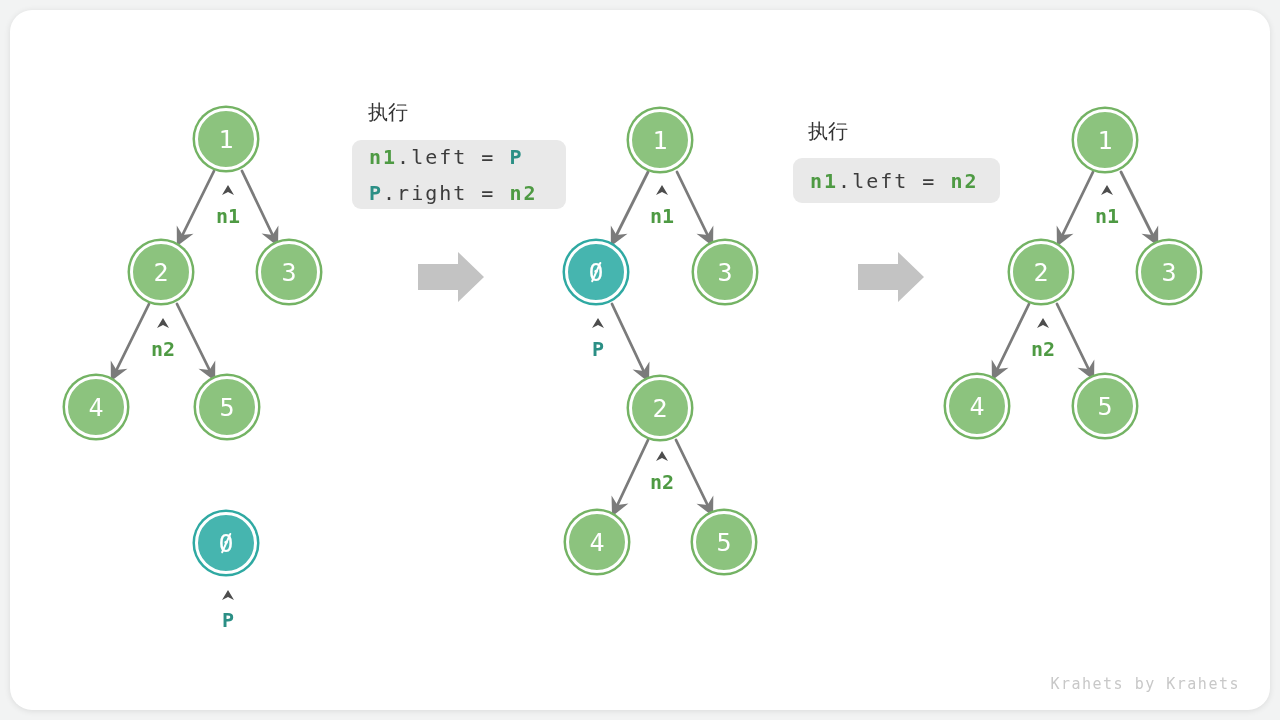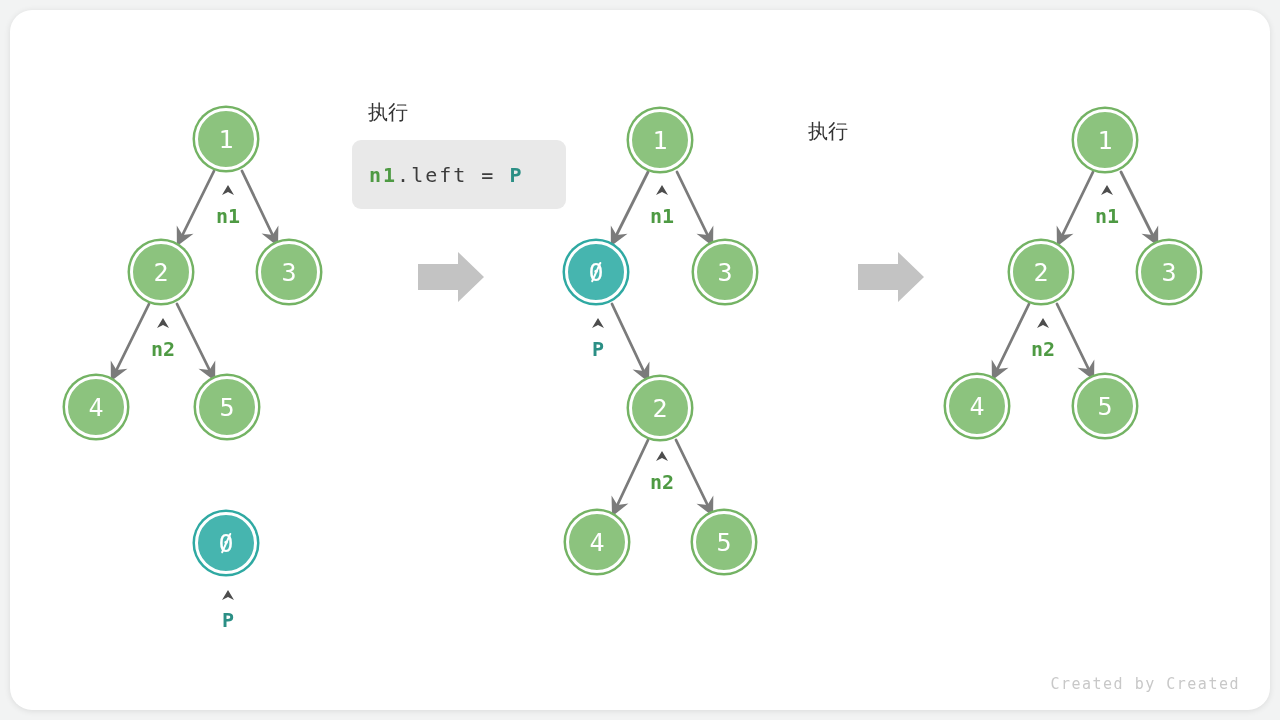--- a/index.html
+++ b/index.html
@@ -105,20 +105,21 @@
     <span class="val">0</span>
     </div>
 
   <div class="ptr green" style="left:228px;top:204px">n1</div>
   <div class="ptr green" style="left:163px;top:337px">n2</div>
   <div class="ptr teal" style="left:228px;top:608px">P</div>
 
   <div class="code-title" style="left:368px;top:99px">执行</div>
   <div class="code-box" style="left:352px;top:140px;width:214px;height:69px">
     <div class="code-line"><span class="tok green">n1</span><span class="tok">.left = </span><span class="tok teal">P</span></div>
+    <div class="code-line"><span class="tok teal">P</span><span class="tok">.right = </span><span class="tok green">n2</span></div>
   </div>
 
   <div class="node green" style="left:629px;top:109px">
     <span class="val">1</span>
     </div>
   <div class="node teal" style="left:565px;top:241px">
     <span class="val">0</span>
     </div>
   <div class="node green" style="left:694px;top:241px">
     <span class="val">3</span>
@@ -131,34 +132,37 @@
     </div>
   <div class="node green" style="left:693px;top:511px">
     <span class="val">5</span>
     </div>
 
   <div class="ptr green" style="left:662px;top:204px">n1</div>
   <div class="ptr teal" style="left:598px;top:337px">P</div>
   <div class="ptr green" style="left:662px;top:470px">n2</div>
 
   <div class="code-title" style="left:808px;top:118px">执行</div>
+  <div class="code-box" style="left:793px;top:158px;width:207px;height:45px">
+    <div class="code-line"><span class="tok green">n1</span><span class="tok">.left = </span><span class="tok green">n2</span></div>
+  </div>
 
   <div class="node green" style="left:1074px;top:109px">
     <span class="val">1</span>
     </div>
   <div class="node green" style="left:1010px;top:241px">
     <span class="val">2</span>
     </div>
   <div class="node green" style="left:1138px;top:241px">
     <span class="val">3</span>
     </div>
   <div class="node green" style="left:946px;top:375px">
     <span class="val">4</span>
     </div>
   <div class="node green" style="left:1074px;top:375px">
     <span class="val">5</span>
     </div>
 
   <div class="ptr green" style="left:1107px;top:204px">n1</div>
   <div class="ptr green" style="left:1043px;top:337px">n2</div>
 
-  <div class="watermark">Created by Created</div>
+  <div class="watermark">Krahets by Krahets</div>
 </div>
 
 </body></html>

